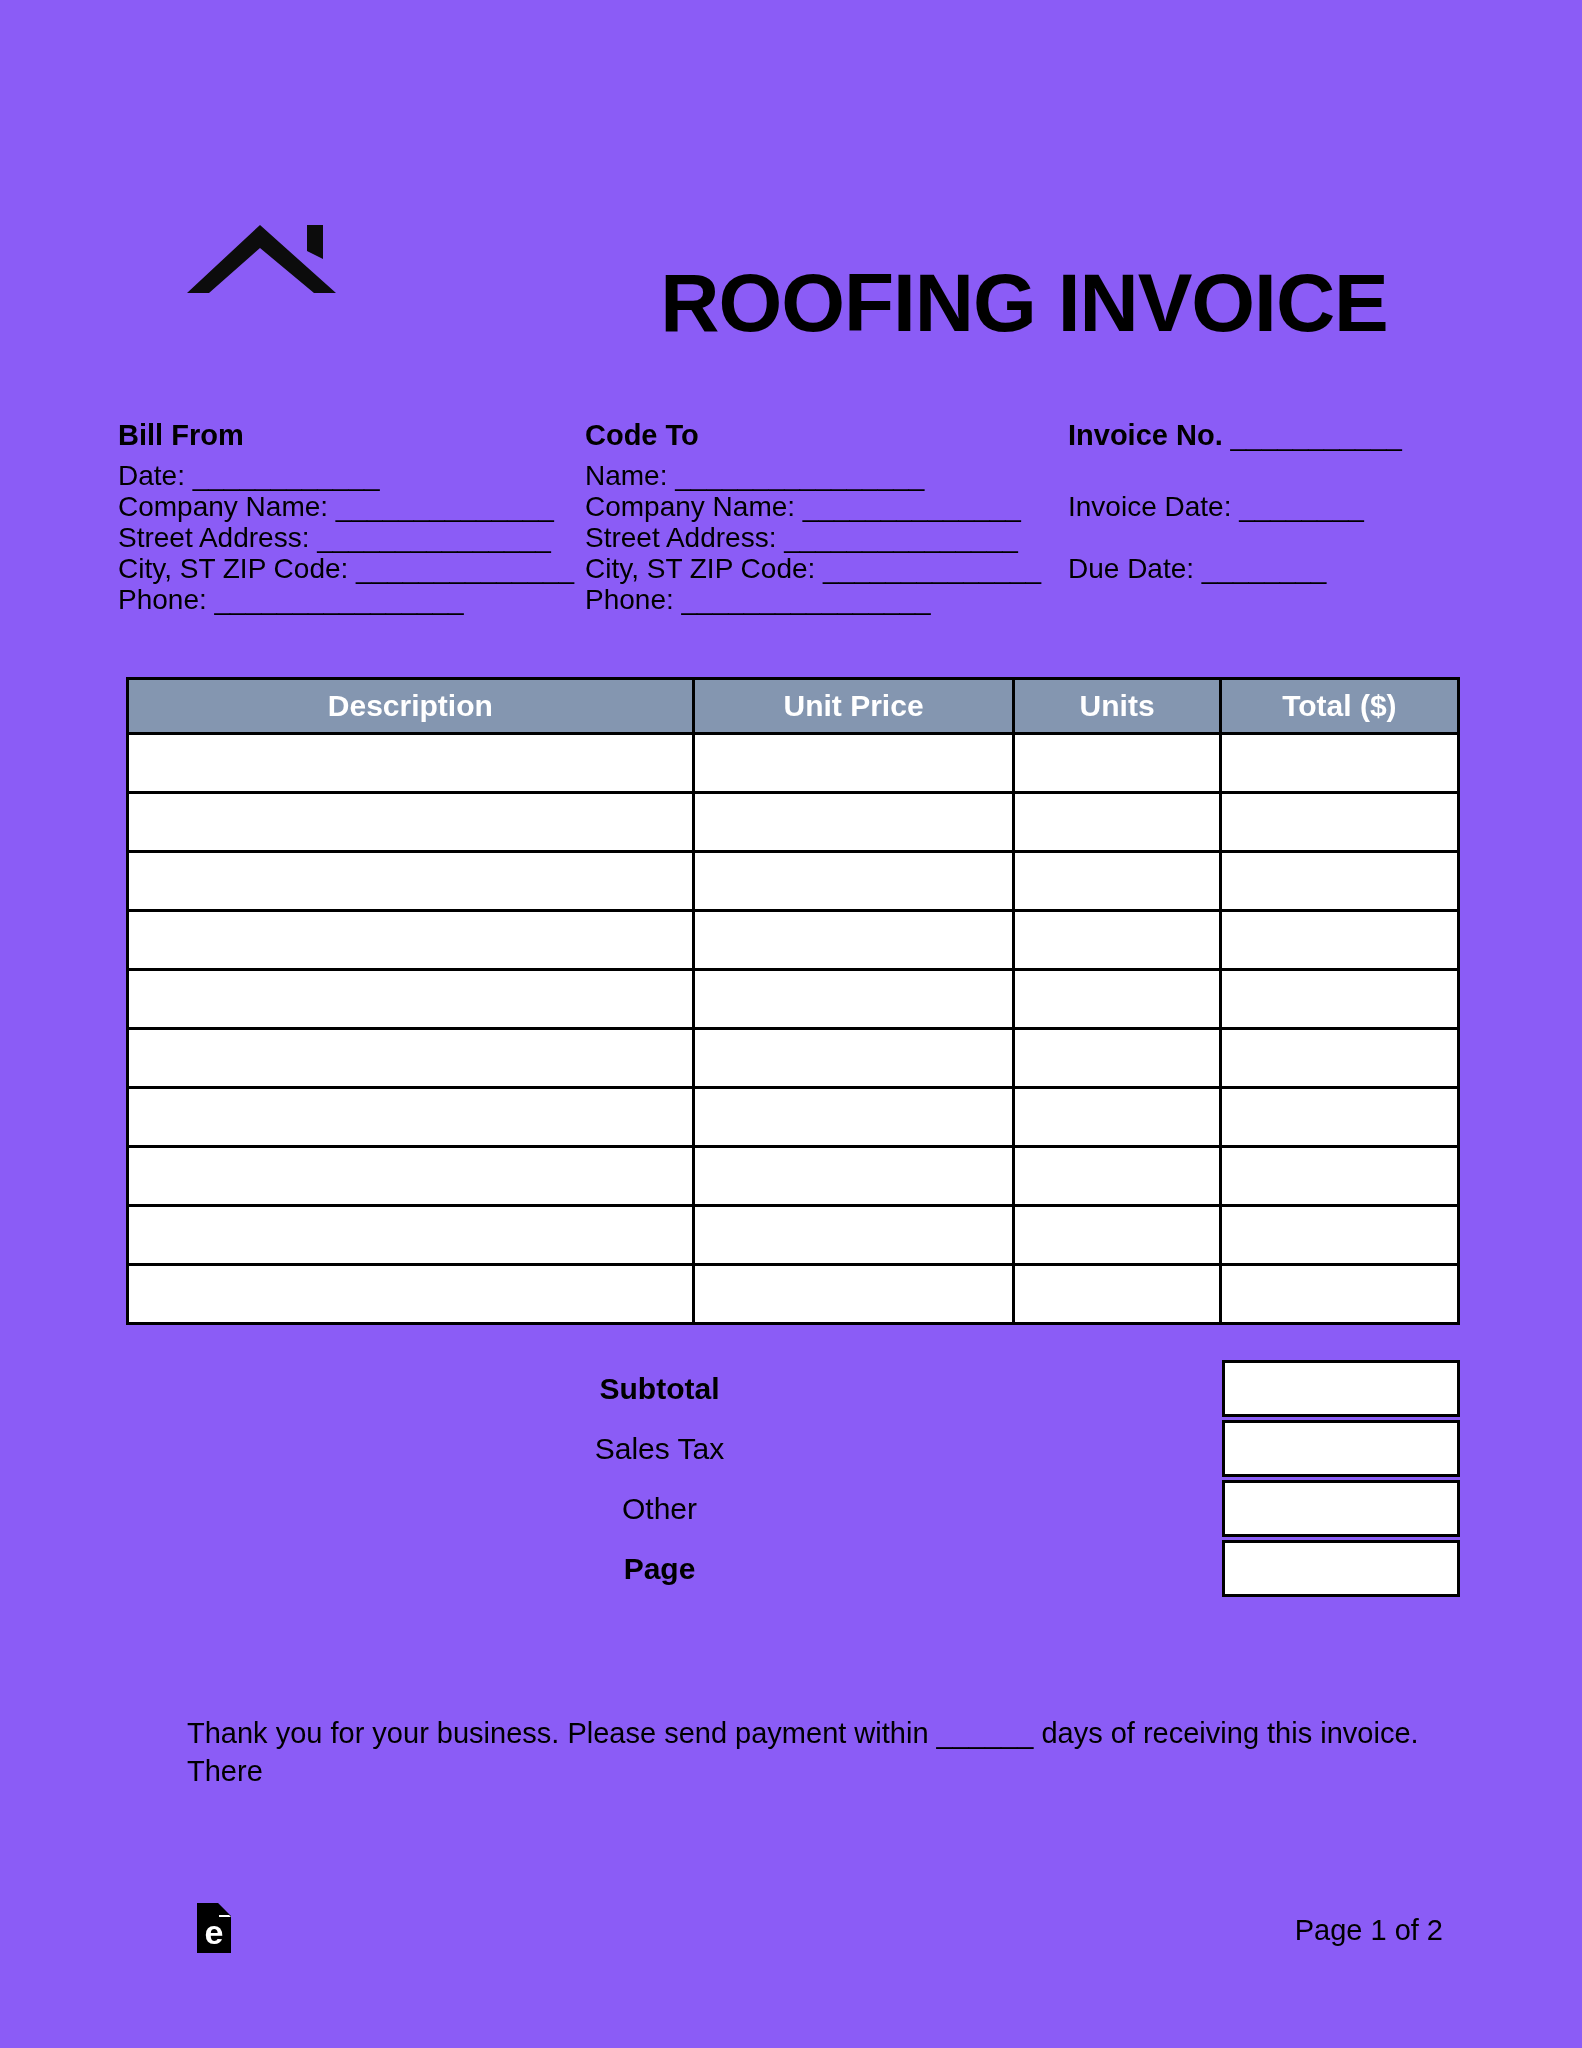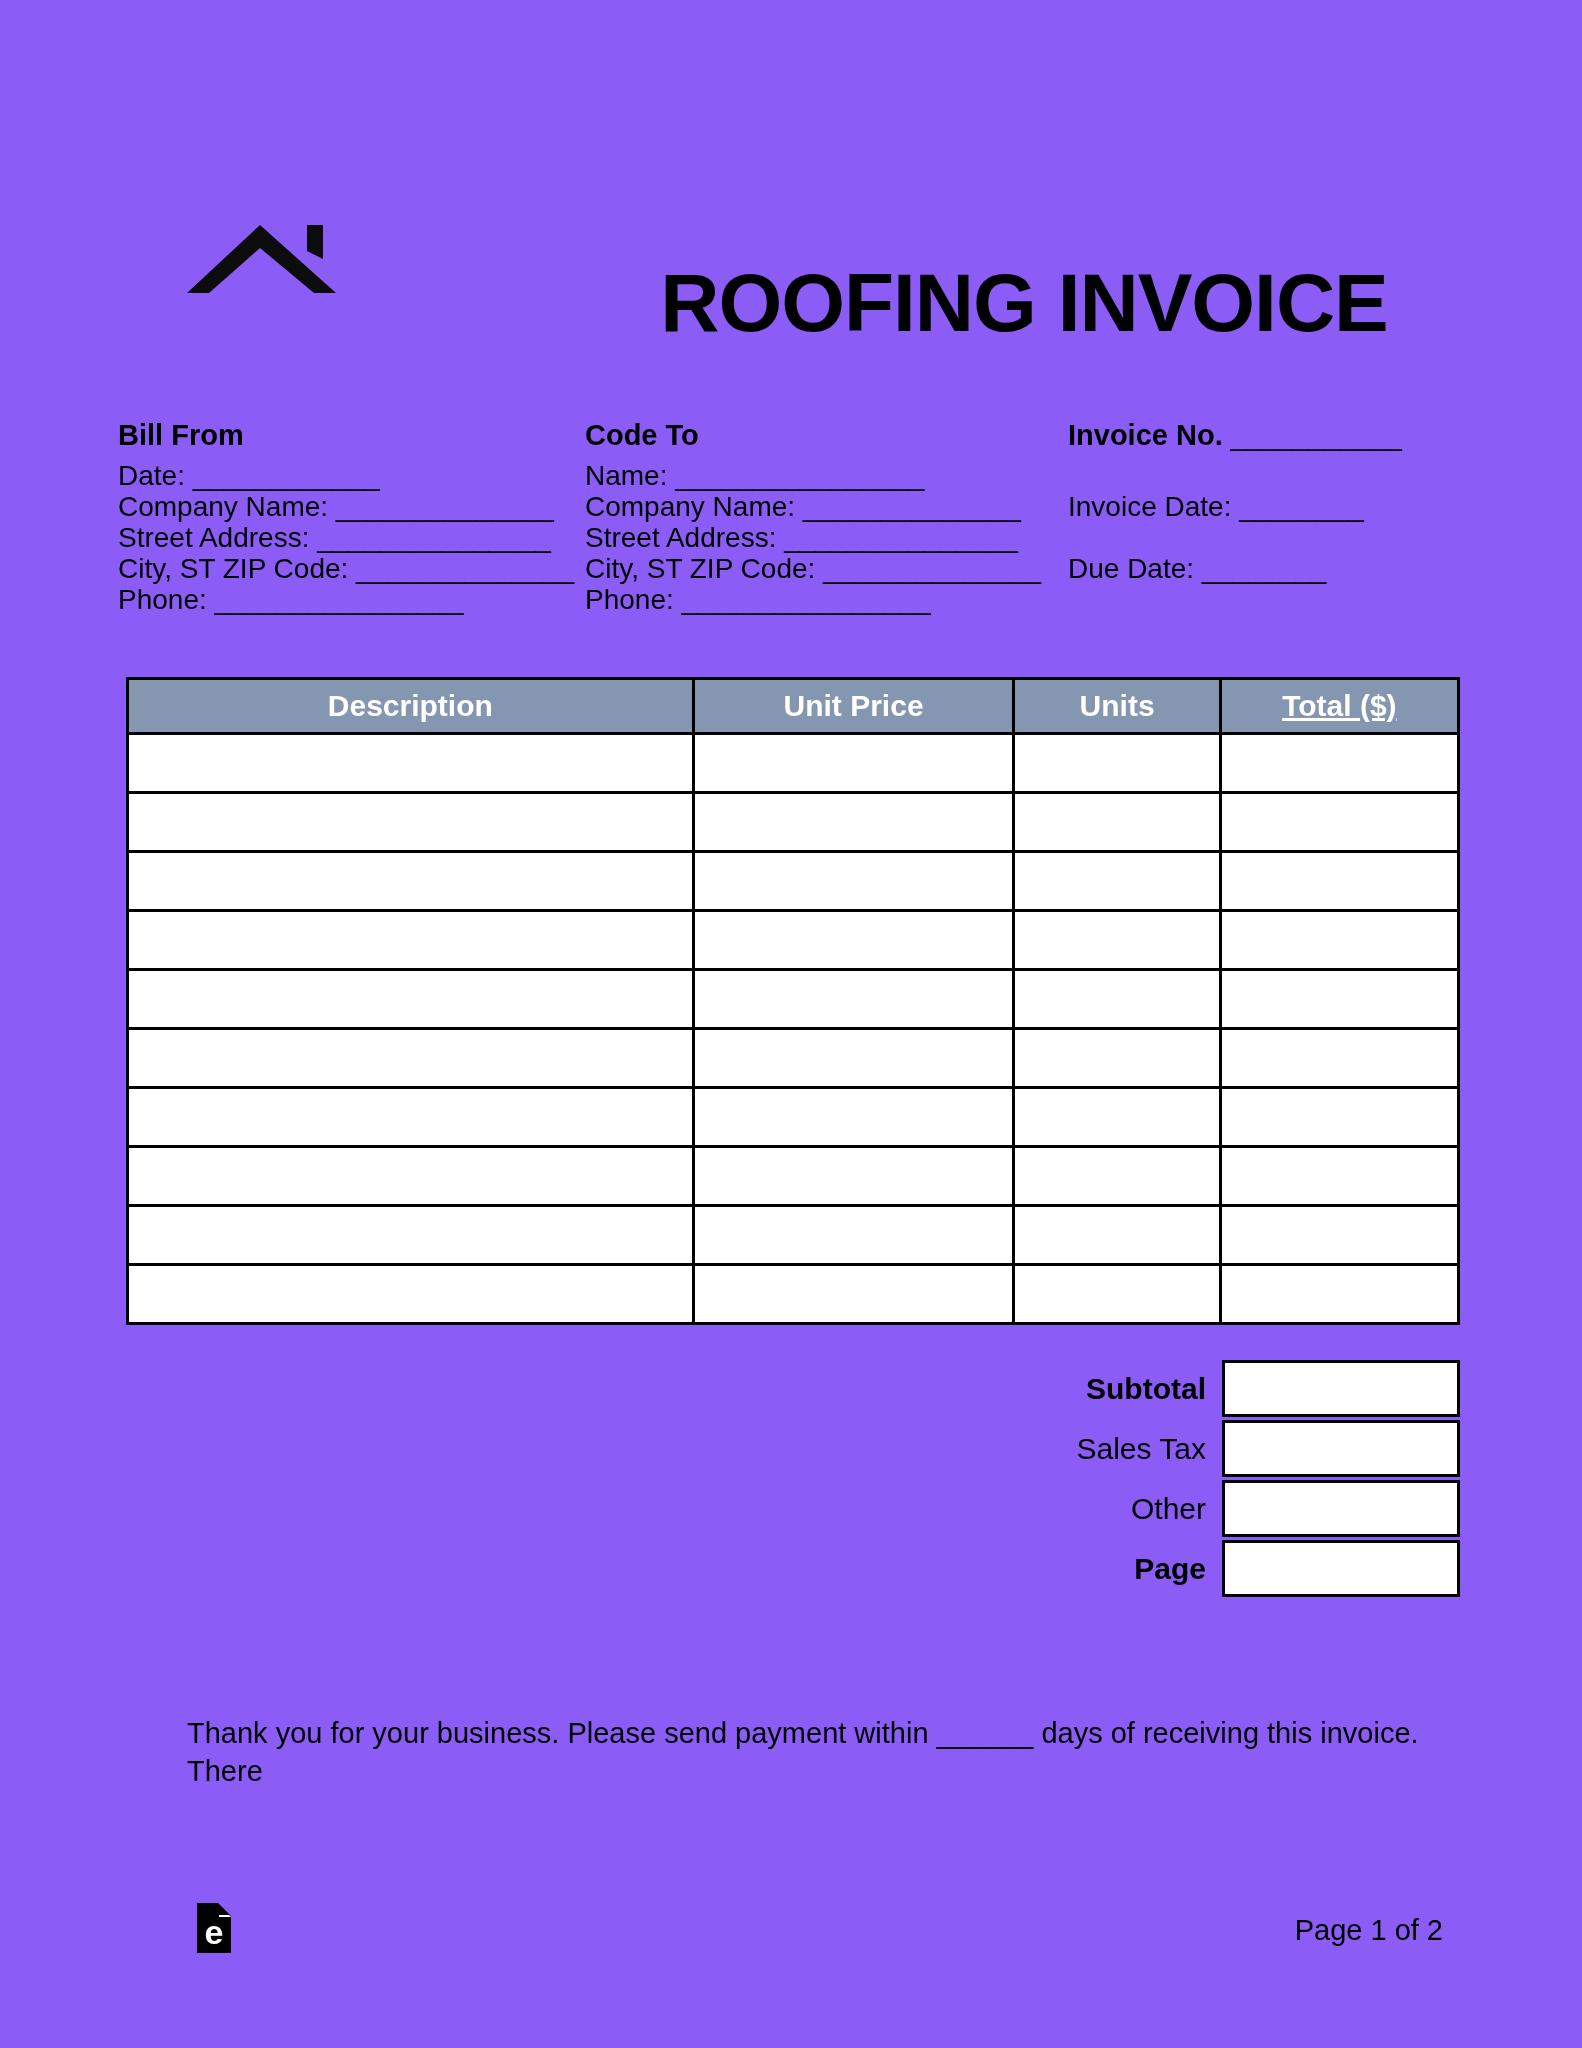--- a/index.html
+++ b/index.html
@@ -39,27 +39,27 @@
   }
   .items-table th, .items-table td { border:3px solid #000; }
   .items-table th {
     background:#8496B0; color:#fff;
     font-size:30px; font-weight:700; height:55px; text-align:center;
   }
   .items-table td { height:59px; background:#fff; }
   .col-desc  { width:42.5%; }
   .col-price { width:24.1%; }
   .col-units { width:15.5%; }
-  .col-total { width:17.9%;text-decoration:underline; }
+  .col-total { width:17.9%; }
 
   
   .summary { position:absolute; left:126px; top:1360px; width:1334px; }
   .summary-row { display:flex; align-items:center; margin-bottom:3px; }
   .summary-label {
-    width:1096px; text-align:right; padding-right:16px;
+    width:1096px; text-align:center; padding-right:29px;
     font-size:30px;
   }
   .summary-label.bold { font-weight:700; }
   .summary-box {
     width:238px; height:57px; border:3px solid #000; background:#fff;
   }
 
   
   .terms-heading {
     position:absolute; left:0; top:1660px; width:100%;

